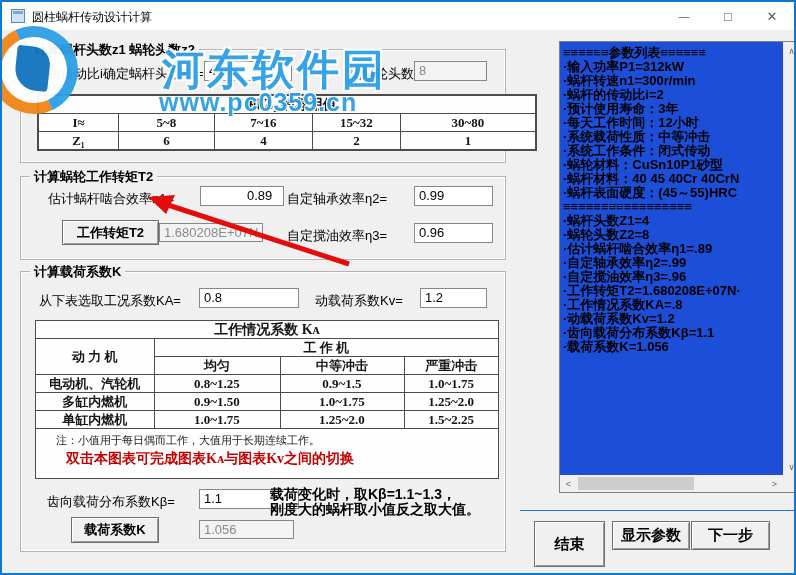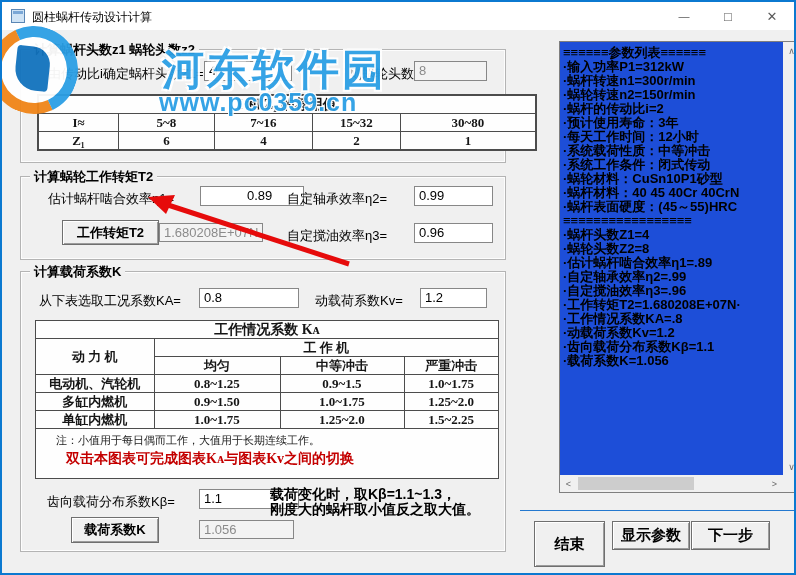--- a/index.html
+++ b/index.html
@@ -96,21 +96,21 @@
         <td>1</td>
       </tr>
     </tbody>
       </table>
   </div>
 
   <div class="grp" style="left:18px;top:174px;width:484px;height:82px;">
     <div class="grp-label">计算蜗轮工作转矩T2</div>
   </div>
   <div class="lbl" style="left:46px;top:188px;">估计蜗杆啮合效率η1=</div>
-  <div class="tb" style="left:198px;top:184px;width:104px;height:20px;padding-left:46px;"><span>0.89</span></div>
+  <div class="tb" style="left:198px;top:184px;width:84px;height:20px;padding-left:46px;"><span>0.89</span></div>
   <div class="lbl" style="left:285px;top:188px;">自定轴承效率η2=</div>
   <div class="tb" style="left:412px;top:184px;width:79px;height:20px;"><span>0.99</span></div>
   <div class="btn3d" style="left:60px;top:218px;width:97px;height:25px;">工作转矩T2</div>
   <div class="tb out" style="left:157px;top:221px;width:104px;height:19px;">1.680208E+07N</div>
   <div class="lbl" style="left:285px;top:225px;">自定搅油效率η3=</div>
   <div class="tb" style="left:412px;top:221px;width:79px;height:20px;"><span>0.96</span></div>
 
   <div class="grp" style="left:18px;top:269px;width:484px;height:279px;">
     <div class="grp-label">计算载荷系数K</div>
   </div>
@@ -174,21 +174,20 @@
   <svg class="abs" style="left:140px;top:188px;width:215px;height:80px;pointer-events:none;">
     <line x1="207" y1="74" x2="26" y2="15" stroke="#e60b0b" stroke-width="5"></line>
     <polygon points="6,7 33,5 24,24" fill="#e60b0b"></polygon>
   </svg>
 
   <div class="listbox">
     <div class="listtext">
         <div class="pline">≡≡≡≡≡≡参数列表≡≡≡≡≡≡</div>
         <div class="pline">·输入功率P1=312kW</div>
         <div class="pline">·蜗杆转速n1=300r/min</div>
-        <div class="pline">·蜗轮转速n2=150r/min</div>
         <div class="pline">·蜗杆的传动比i=2</div>
         <div class="pline">·预计使用寿命：3年</div>
         <div class="pline">·每天工作时间：12小时</div>
         <div class="pline">·系统载荷性质：中等冲击</div>
         <div class="pline">·系统工作条件：闭式传动</div>
         <div class="pline">·蜗轮材料：CuSn10P1砂型</div>
         <div class="pline">·蜗杆材料：40 45 40Cr 40CrN</div>
         <div class="pline">·蜗杆表面硬度：(45～55)HRC</div>
         <div class="pline">≡≡≡≡≡≡≡≡≡≡≡≡≡≡≡≡≡</div>
         <div class="pline">·蜗杆头数Z1=4</div>

